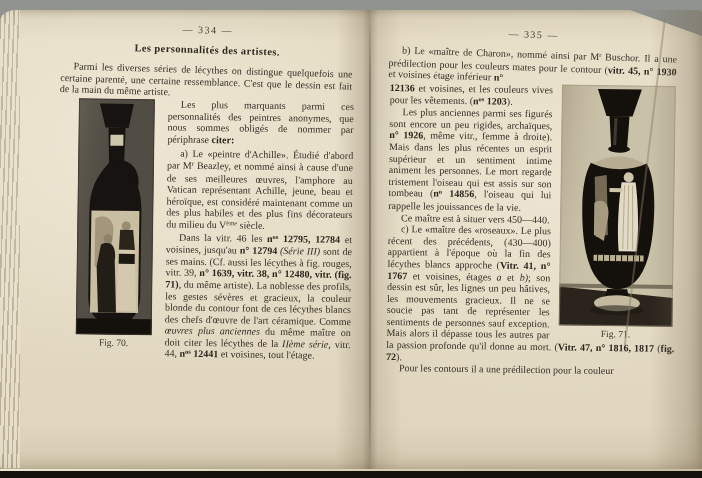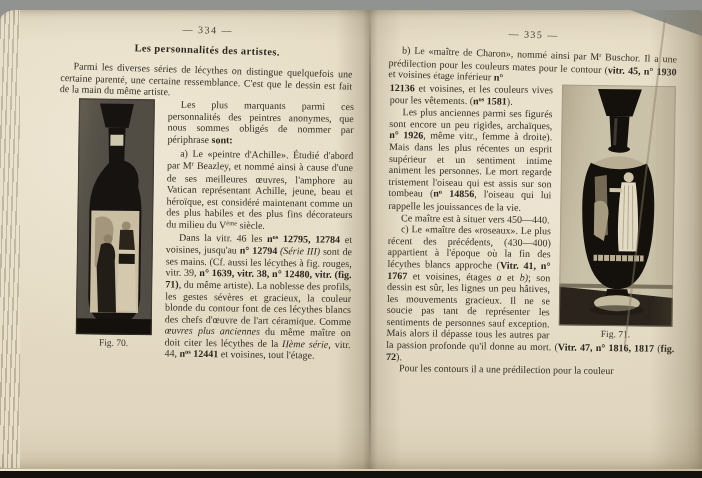--- a/index.html
+++ b/index.html
@@ -111,21 +111,21 @@
             <circle cx="49" cy="127" r="4.5" fill="#998c72"></circle>
             <path d="M43 131 L56 131 L58 151 L42 151 Z" fill="#2a241b"></path>
             <path d="M42 151 L58 151 L60 212 L40 212 Z" fill="#d4c9ae"></path>
             <rect x="42" y="155" width="16" height="10" fill="#1c1812"></rect>
           </g>
           <rect x="0" y="220" width="76" height="16" fill="#14110d"></rect>
           <rect x="0.5" y="0.5" width="75" height="235" fill="none" stroke="#3a362f" stroke-width="1.5" opacity=".7"></rect>
         </svg>
         <figcaption>Fig. 70.</figcaption>
       </figure>
-      <p class="bodytext"><span>Les plus marquants parmi ces personnalités des peintres anonymes, que nous sommes obligés de nommer par périphrase </span><span class="seg-b">sont:</span></p>
+      <p class="bodytext"><span>Les plus marquants parmi ces personnalités des peintres anonymes, que nous sommes obligés de nommer par périphrase </span><span class="seg-b">citer:</span></p>
       <p class="bodytext gap-top"><span>a) Le «peintre d'Achille». Étudié d'abord par M</span><span class="seg-sup">r</span><span> Beazley, et nommé ainsi à cause d'une de ses meilleures œuvres, l'amphore au Vatican représentant Achille, jeune, beau et héroïque, est considéré maintenant comme un des plus habiles et des plus fins décorateurs du milieu du V</span><span class="seg-sup">ème</span><span> siècle.</span></p>
       <p class="bodytext"><span>Dans la vitr. 46 les </span><span class="seg-b">n</span><span class="seg-bsup">os</span><span class="seg-b"> 12795, 12784</span><span> et voisines, jusqu'au </span><span class="seg-b">n° 12794</span><span> </span><span class="seg-i">(Série III)</span><span> sont de ses mains. (Cf. aussi les lécythes à fig. rouges, vitr. 39, </span><span class="seg-b">n° 1639, vitr. 38, n° 12480, vitr. (fig. 71)</span><span>, du même artiste). La noblesse des profils, les gestes sévères et gracieux, la couleur blonde du contour font de ces lécythes blancs des chefs d'œuvre de l'art céramique. Comme </span><span class="seg-i">œuvres plus anciennes</span><span> du même maître on doit citer les lécythes de la </span><span class="seg-i">IIème série</span><span>, vitr. 44, </span><span class="seg-b">n</span><span class="seg-bsup">os</span><span class="seg-b"> 12441</span><span> et voisines, tout l'étage.</span></p>
     </div>
   </div>
 
   <div class="content content-right">
     <div class="sect rot-c">
       <div class="pagenum">— 335 —</div>
       <p class="bodytext"><span>b) Le «maître de Charon», nommé ainsi par M</span><span class="seg-sup">r</span><span> Buschor. Il a une prédilection pour les couleurs mates pour le contour (</span><span class="seg-b">vitr. 45, n° 1930</span><span> et voisines étage inférieur </span><span class="seg-b">n°</span></p>
     </div>
@@ -158,21 +158,21 @@
             <rect x="34" y="170" width="50" height="6" fill="#baaf93"></rect>
             <path d="M38 170 v6 M44 170 v6 M50 170 v6 M56 170 v6 M62 170 v6 M68 170 v6 M74 170 v6 M80 170 v6" stroke="#14110c" stroke-width="1"></path>
             <path d="M48 204 L68 204 L70 212 L46 212 Z" fill="#14110c"></path>
             <ellipse cx="58" cy="218" rx="23" ry="8" fill="#c4ba9f"></ellipse>
             <ellipse cx="58" cy="225" rx="27" ry="5" fill="#1a150f" opacity=".55"></ellipse>
           </g>
           <rect x="0.5" y="0.5" width="113" height="240" fill="none" stroke="#a2987e" stroke-width="1.5" opacity=".6"></rect>
         </svg>
         <figcaption>Fig. 71.</figcaption>
       </figure>
-      <p class="bodytext noind"><span class="seg-b">12136</span><span> et voisines, et les couleurs vives pour les vêtements. (</span><span class="seg-b">n</span><span class="seg-bsup">os</span><span class="seg-b"> 1581</span><span>).</span></p>
+      <p class="bodytext noind"><span class="seg-b">12136</span><span> et voisines, et les couleurs vives pour les vêtements. (</span><span class="seg-b">n</span><span class="seg-bsup">os</span><span class="seg-b"> 1203</span><span>).</span></p>
       <p class="bodytext"><span>Les plus anciennes parmi ses figurés sont encore un peu rigides, archaïques, </span><span class="seg-b">n° 1926</span><span>, même vitr., femme à droite). Mais dans les plus récentes un esprit supérieur et un sentiment intime animent les personnes. Le mort regarde tristement l'oiseau qui est assis sur son tombeau (</span><span class="seg-b">n</span><span class="seg-bsup">o</span><span class="seg-b"> 14856</span><span>, l'oiseau qui lui rappelle les jouissances de la vie.</span></p>
       <p class="bodytext"><span>Ce maître est à situer vers 450—440.</span></p>
       <p class="bodytext"><span>c) Le «maître des «roseaux». Le plus récent des précédents, (430—400) appartient à l'époque où la fin des lécythes blancs approche (</span><span class="seg-b">Vitr. 41, n° 1767</span><span> et voisines, étages </span><span class="seg-i">a</span><span> et </span><span class="seg-i">b)</span><span>; son dessin est sûr, les lignes un peu hâtives, les mouvements gracieux. Il ne se soucie pas tant de représenter les sentiments de personnes sauf exception. Mais alors il dépasse tous les autres par la passion profonde qu'il donne au mort. (</span><span class="seg-b">Vitr. 47, n° 1816, 1817</span><span> (</span><span class="seg-b">fig. 72</span><span>).</span></p>
       <p class="bodytext"><span>Pour les contours il a une prédilection pour la couleur</span></p>
     </div>
   </div>
 
   <div class="gutter-shade"></div>
   <div class="gutter-crease"></div>
   <div class="right-edge-shade"></div>

